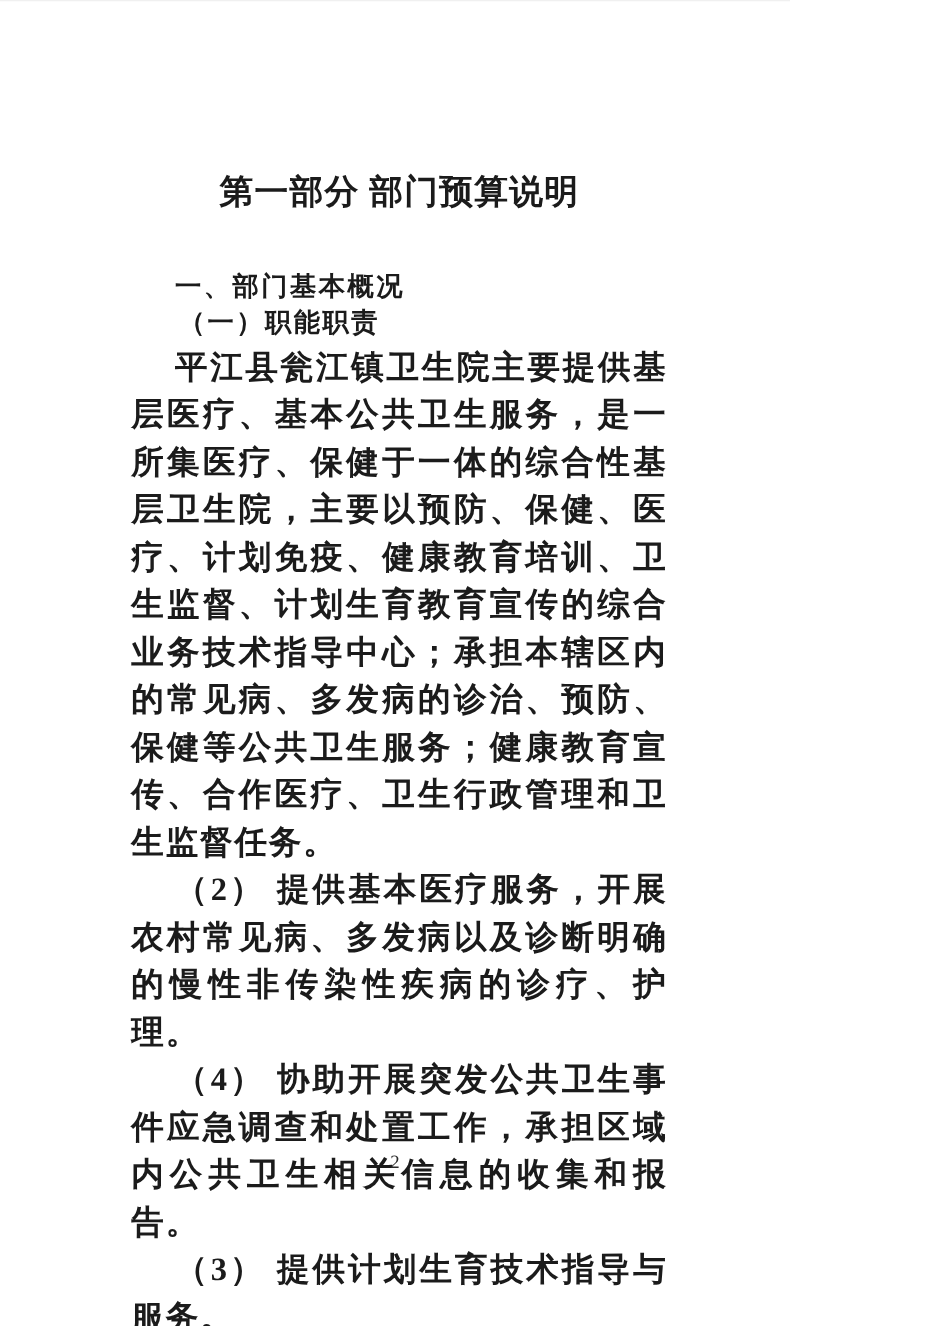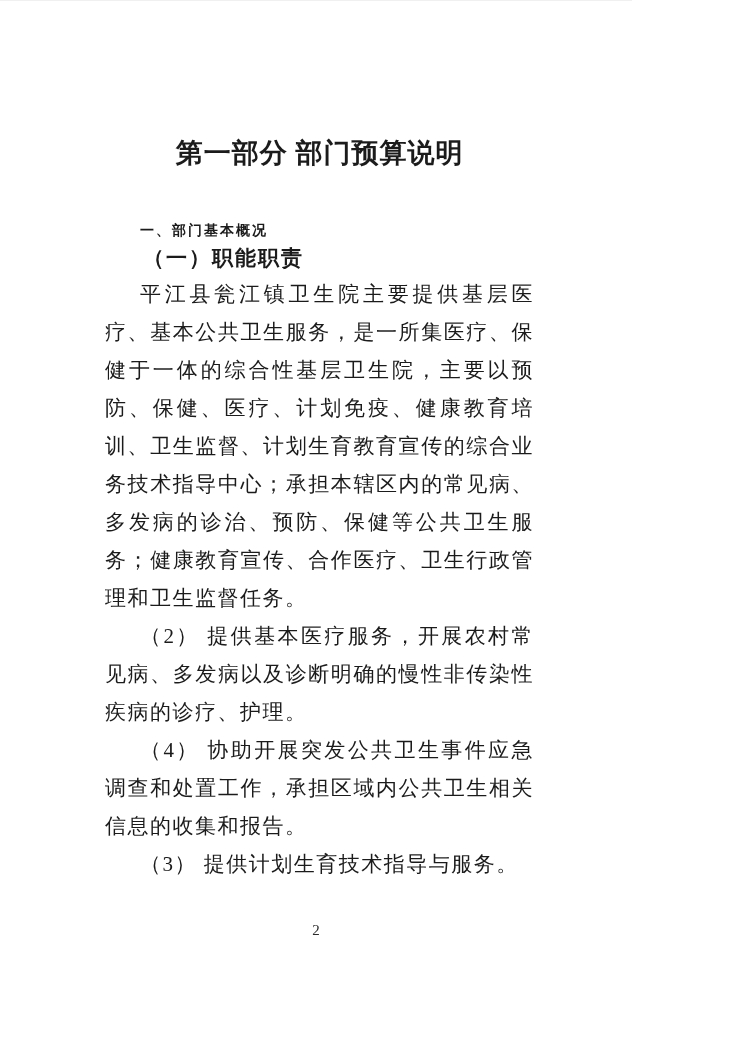--- a/index.html
+++ b/index.html
@@ -25,47 +25,48 @@
     margin: 0;
     text-align: center;
     font-size: 27px;
     line-height: 32px;
     font-weight: bold;
     letter-spacing: 1px;
     white-space: pre;
   }
   .sec-heading {
     margin: 49px 0 0 0;
-    font-size: 14px;
+    font-size: 21px;
     line-height: 24px;
     font-weight: bold;
     font-family: "Liberation Sans", "DejaVu Sans", sans-serif;
     text-indent: 35px;
     letter-spacing: 2px;
   }
   .sub-heading {
     margin: 4px 0 0 0;
     font-size: 21px;
     line-height: 24px;
     font-weight: bold;
     text-indent: 38px;
     letter-spacing: 2px;
   }
   .body-text {
     margin-top: 5px;
   }
   .para {
     margin: 0;
-    font-size: 21px;
+    font-size: 26px;
     line-height: 38px;
     letter-spacing: 1.5px;
     text-align: justify;
     text-justify: inter-character;
     text-align-last: left;
     text-indent: 35px;
+    font-weight: bold;
   }
   .page-number {
     position: absolute;
     top: 921px;
     left: 0;
     width: 100%;
     text-align: center;
     font-size: 15px;
     line-height: 17px;
     color: #2a2a2a;

